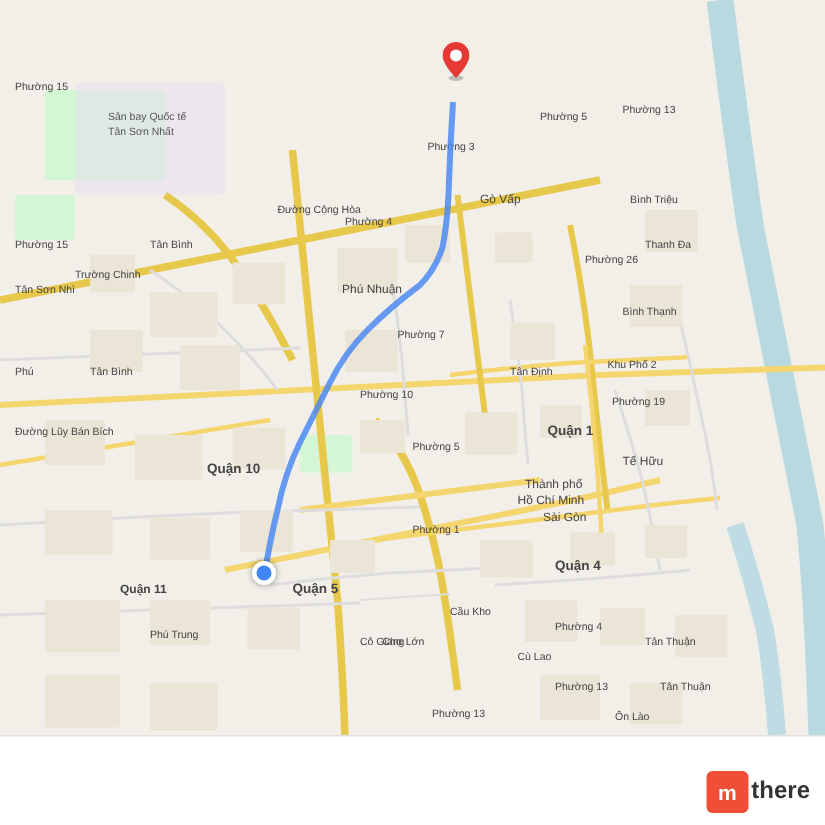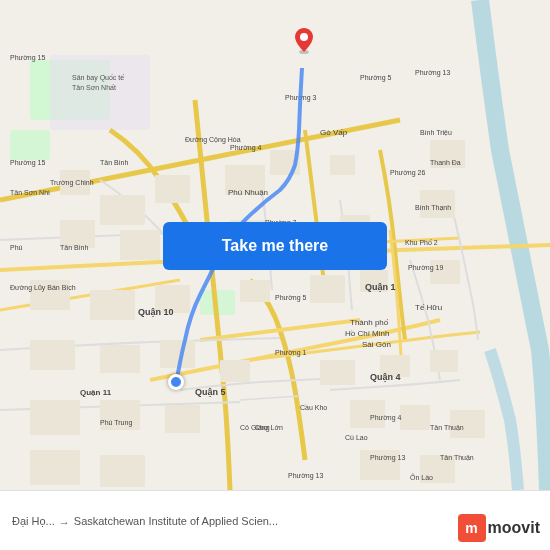--- a/index.html
+++ b/index.html
@@ -292,29 +292,23 @@
   <div class="destination-pin">
     <svg width="18" height="26" viewBox="0 0 18 26">
       <ellipse cx="9" cy="24" rx="5" ry="2" fill="rgba(0,0,0,0.2)"></ellipse>
       <path d="M9 0 C4 0 0 4 0 9 C0 15 9 24 9 24 C9 24 18 15 18 9 C18 4 14 0 9 0Z" fill="#e53935"></path>
       <circle cx="9" cy="9" r="4" fill="white"></circle>
     </svg>
   </div>
 
   <div class="origin-dot"></div>
 
-  <button class="take-me-there-btn">Take me there</button>
 
 </div>
 
 <div class="bottom-bar">
-  <div class="bottom-labels">
-    <span class="bottom-label-from">Đại Họ...</span>
-    <span class="bottom-label-arrow">→</span>
-    <span class="bottom-label-to">Saskatchewan Institute of Applied Scien...</span>
-  </div>
   <div class="moovit-logo">
     <div class="moovit-m">
       <span>m</span>
     </div>
-    <span class="moovit-text">moovit</span>
+    <span class="moovit-text">there</span>
   </div>
 </div>
 
 </body></html>

